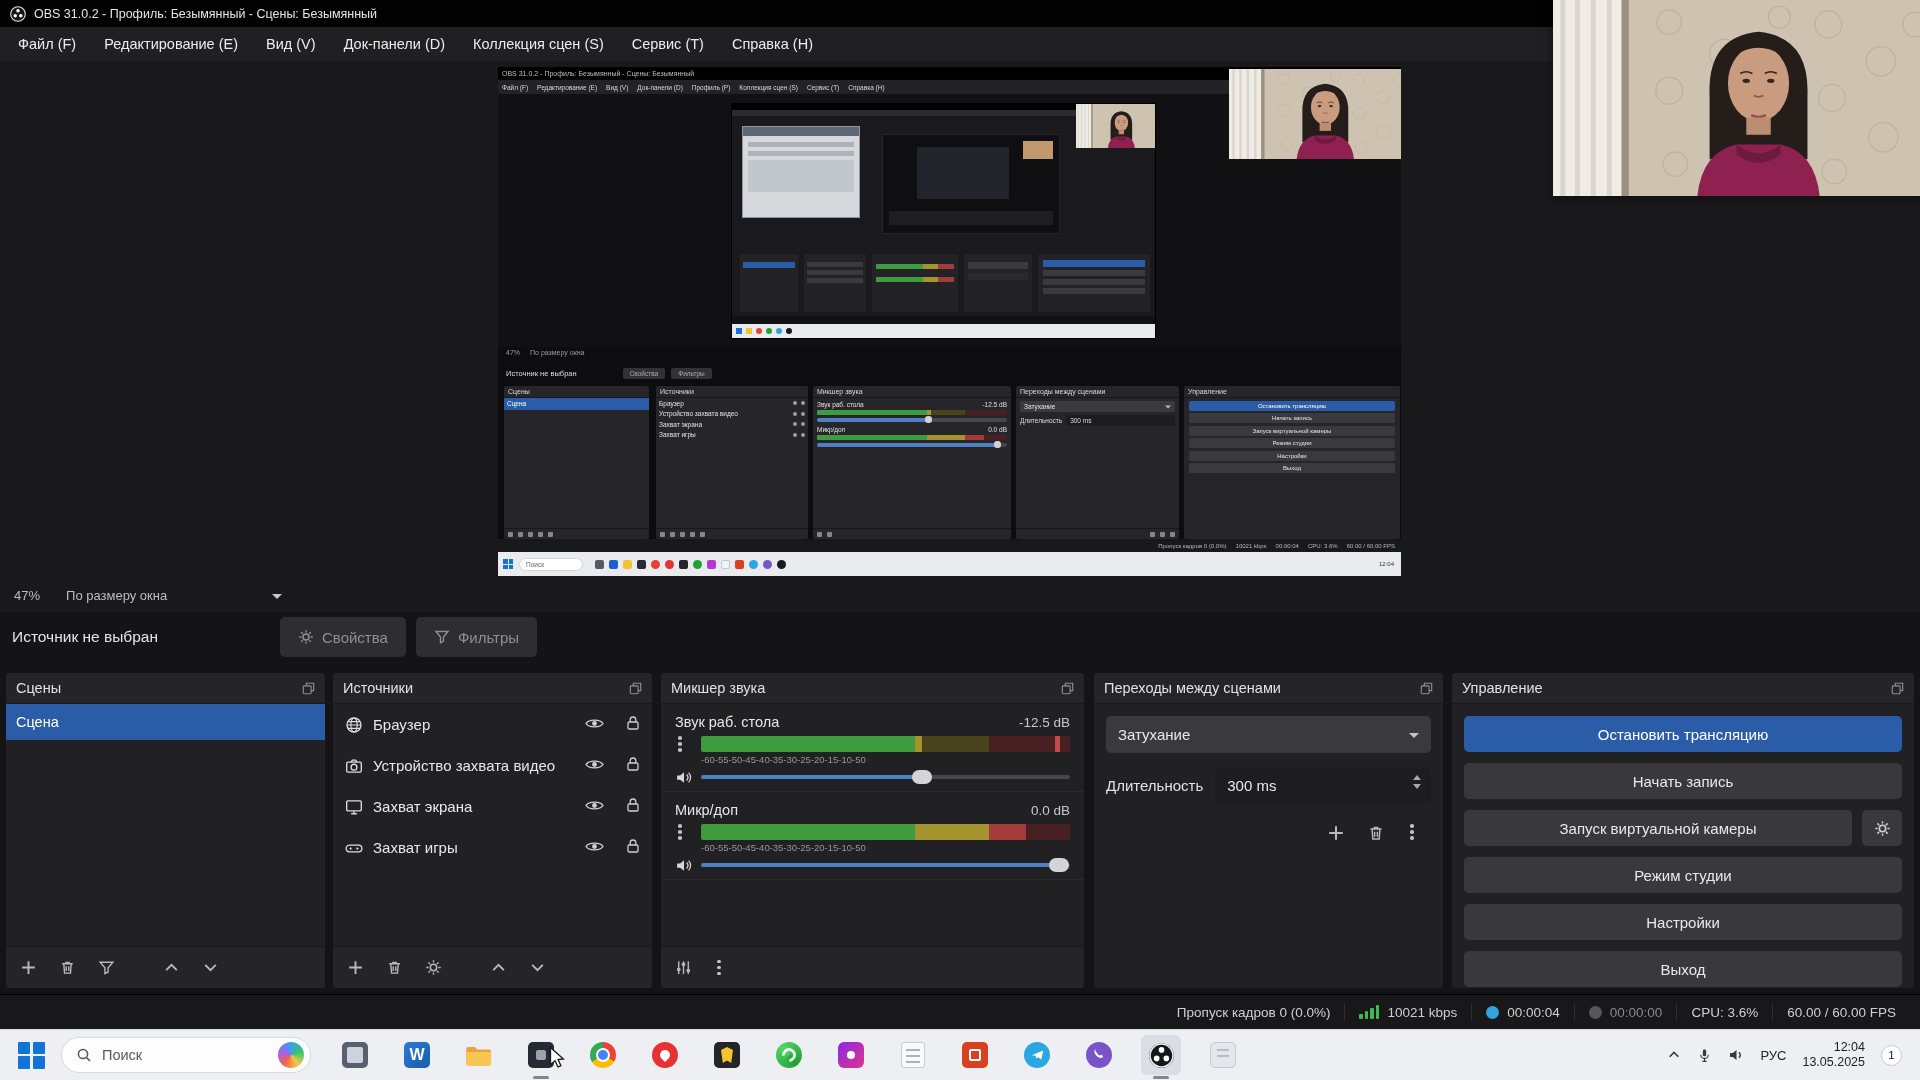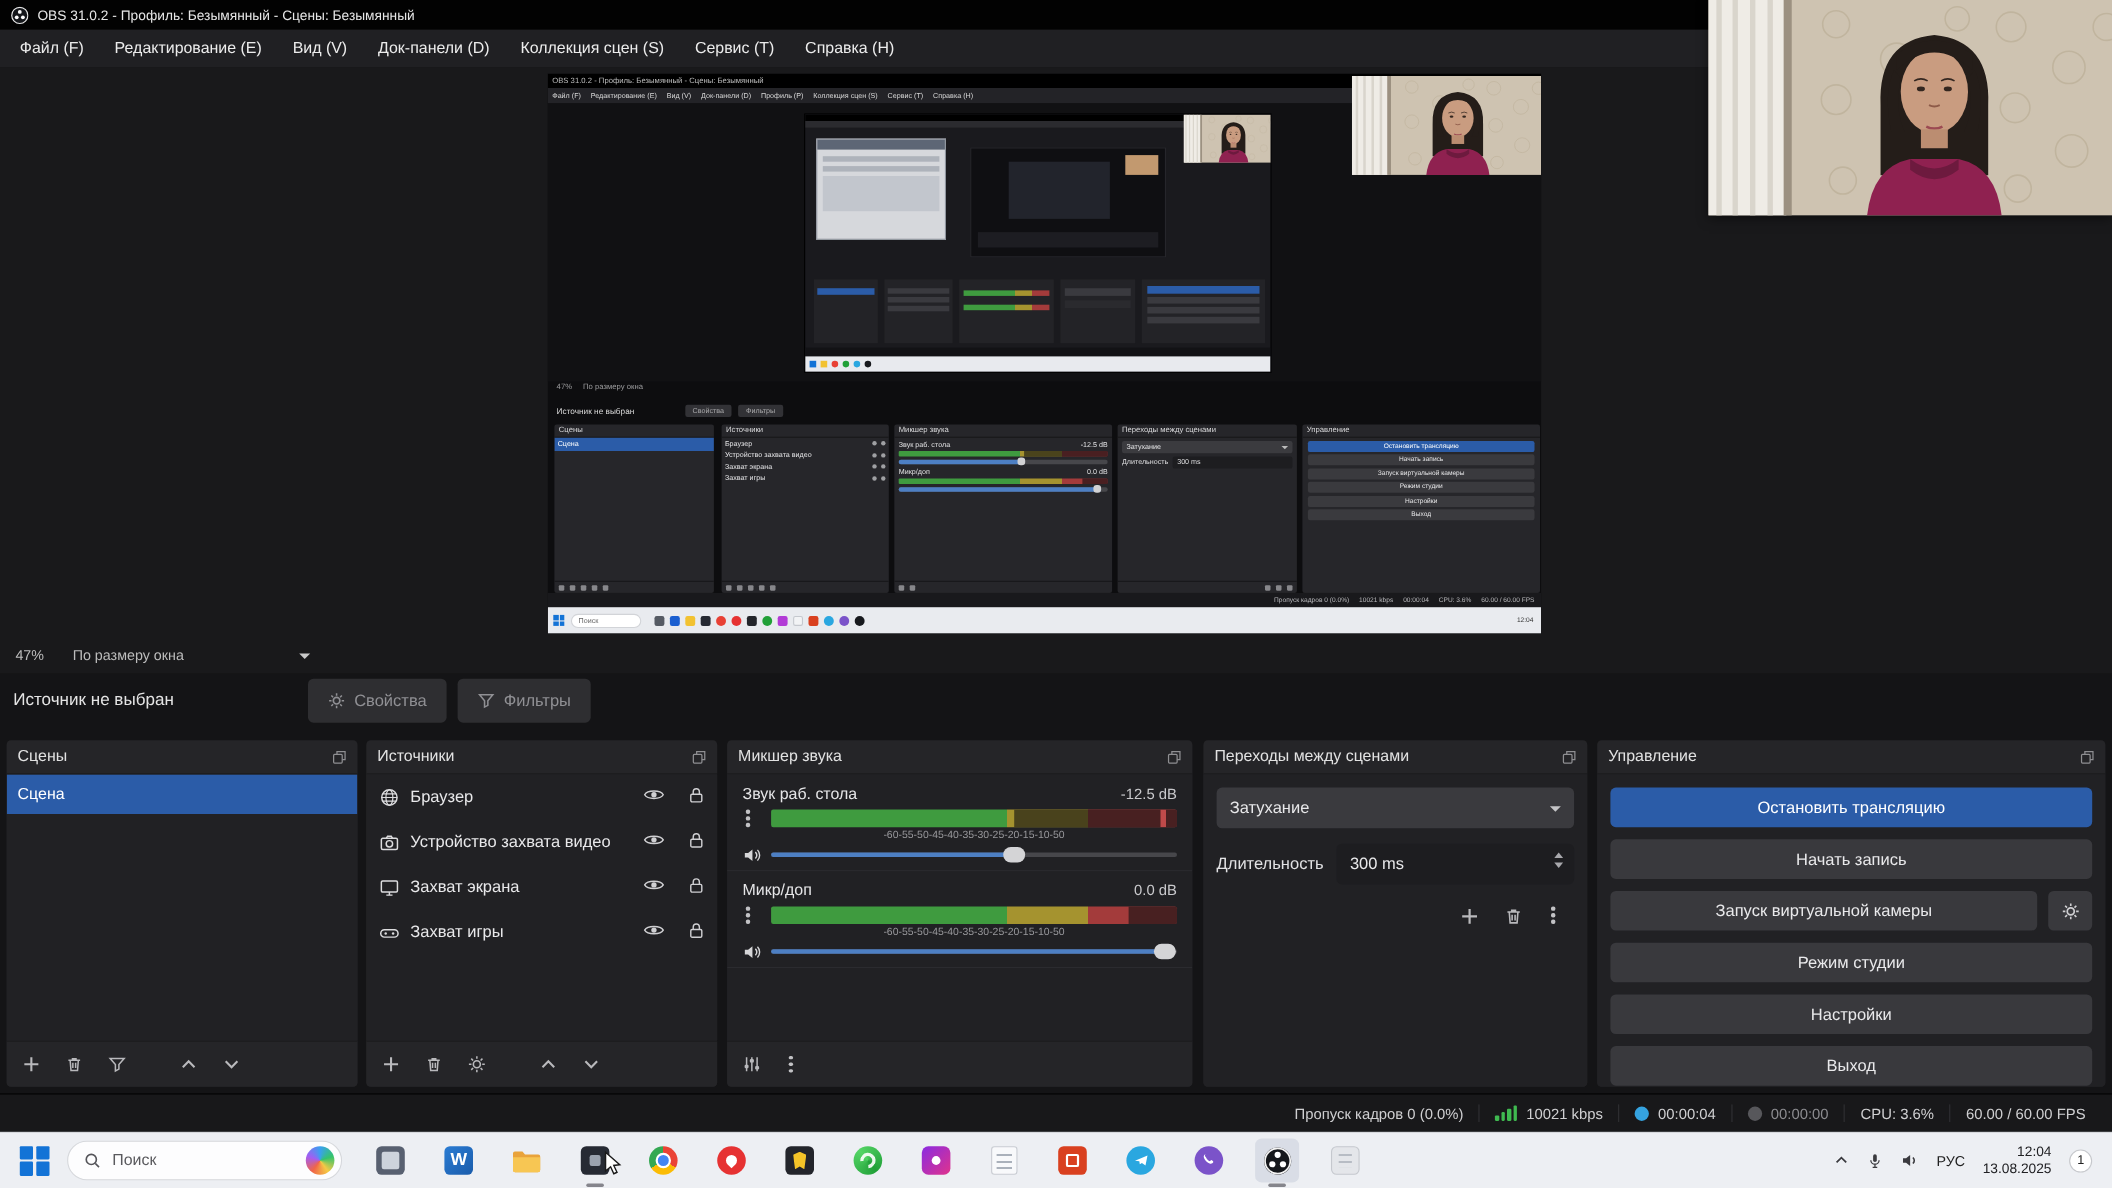--- a/index.html
+++ b/index.html
@@ -54,21 +54,21 @@
   .chan{padding:10px 14px 5px;border-bottom:1px solid #2b2b2f}
   .chrow1{display:flex;justify-content:space-between;align-items:baseline;margin-bottom:6px}
   .chname{font-size:14.5px;color:#e6e6e8}
   .chdb{font-size:13.5px;color:#c9c9cc}
   .chrow2{display:flex;align-items:center}
   .kebab{width:26px;display:flex;flex-direction:column;gap:2.5px;align-items:flex-start;padding-left:3px}
   .kebab i{display:block;width:3.5px;height:3.5px;border-radius:50%;background:#c2c2c5}
   .meter{flex:1;height:16px;border-radius:2px;position:relative;overflow:hidden;background:linear-gradient(to right,#3f9b3f 0 58%,#a5932f 58% 78%,#a33b3b 78% 100%)}
   .dim{position:absolute;top:0;bottom:0;right:0;background:rgba(16,16,18,.62)}
   .peak{position:absolute;top:0;bottom:0;width:5px;background:#c04a4a}
-  .ticks{display:flex;justify-content:center;margin-left:26px;margin-top:2px}
+  .ticks{display:flex;justify-content:flex-start;margin-left:26px;margin-top:2px}
   .tick{font-size:9.5px;color:#98989c}
   .chrow3{display:flex;align-items:center;margin-top:3px}
   .spk{width:26px;color:#d6d6d8;display:flex}
   .vslider{flex:1;height:18px;position:relative}
   .track{position:absolute;left:0;right:0;top:7px;height:4px;background:#47474b;border-radius:2px}
   .fill{position:absolute;left:0;top:7px;height:4px;background:#4d7fc3;border-radius:2px}
   .handle{position:absolute;top:2px;width:20px;height:14px;border-radius:7px;background:#d4d4d6}
 
   
   .tbody{padding:12px;display:flex;flex-direction:column;gap:14px}
@@ -970,21 +970,21 @@
           <rect x="7" y="1.5" width="4" height="8.5" rx="2" fill="#3a3a3e"></rect>
           <path d="M4.5 8a4.5 4.5 0 0 0 9 0M9 12.5V16M6.5 16h5" stroke="#3a3a3e" stroke-width="1.4" fill="none"></path>
         </svg>
       <svg width="16" height="16" viewBox="0 0 16 16">
           <path d="M2 6v4h2.8l3.7 3V3L4.8 6z" fill="#3a3a3e"></path>
           <path d="M11 5.2a4.2 4.2 0 0 1 0 5.6" stroke="#3a3a3e" stroke-width="1.4" fill="none"></path>
         </svg>
       <span class="lang">РУС</span>
       <span class="tray-time">
         <span>12:04</span>
-        <span>13.08.2025</span>
+        <span>13.05.2025</span>
       </span>
       <span class="badge">1</span>
     </div>
   </div>
 
   <svg class="cam-main" viewBox="0 0 300 160" preserveAspectRatio="none">
       <use href="#camart"></use>
     </svg>
 
   <svg class="cursor" viewBox="0 0 18 26">

